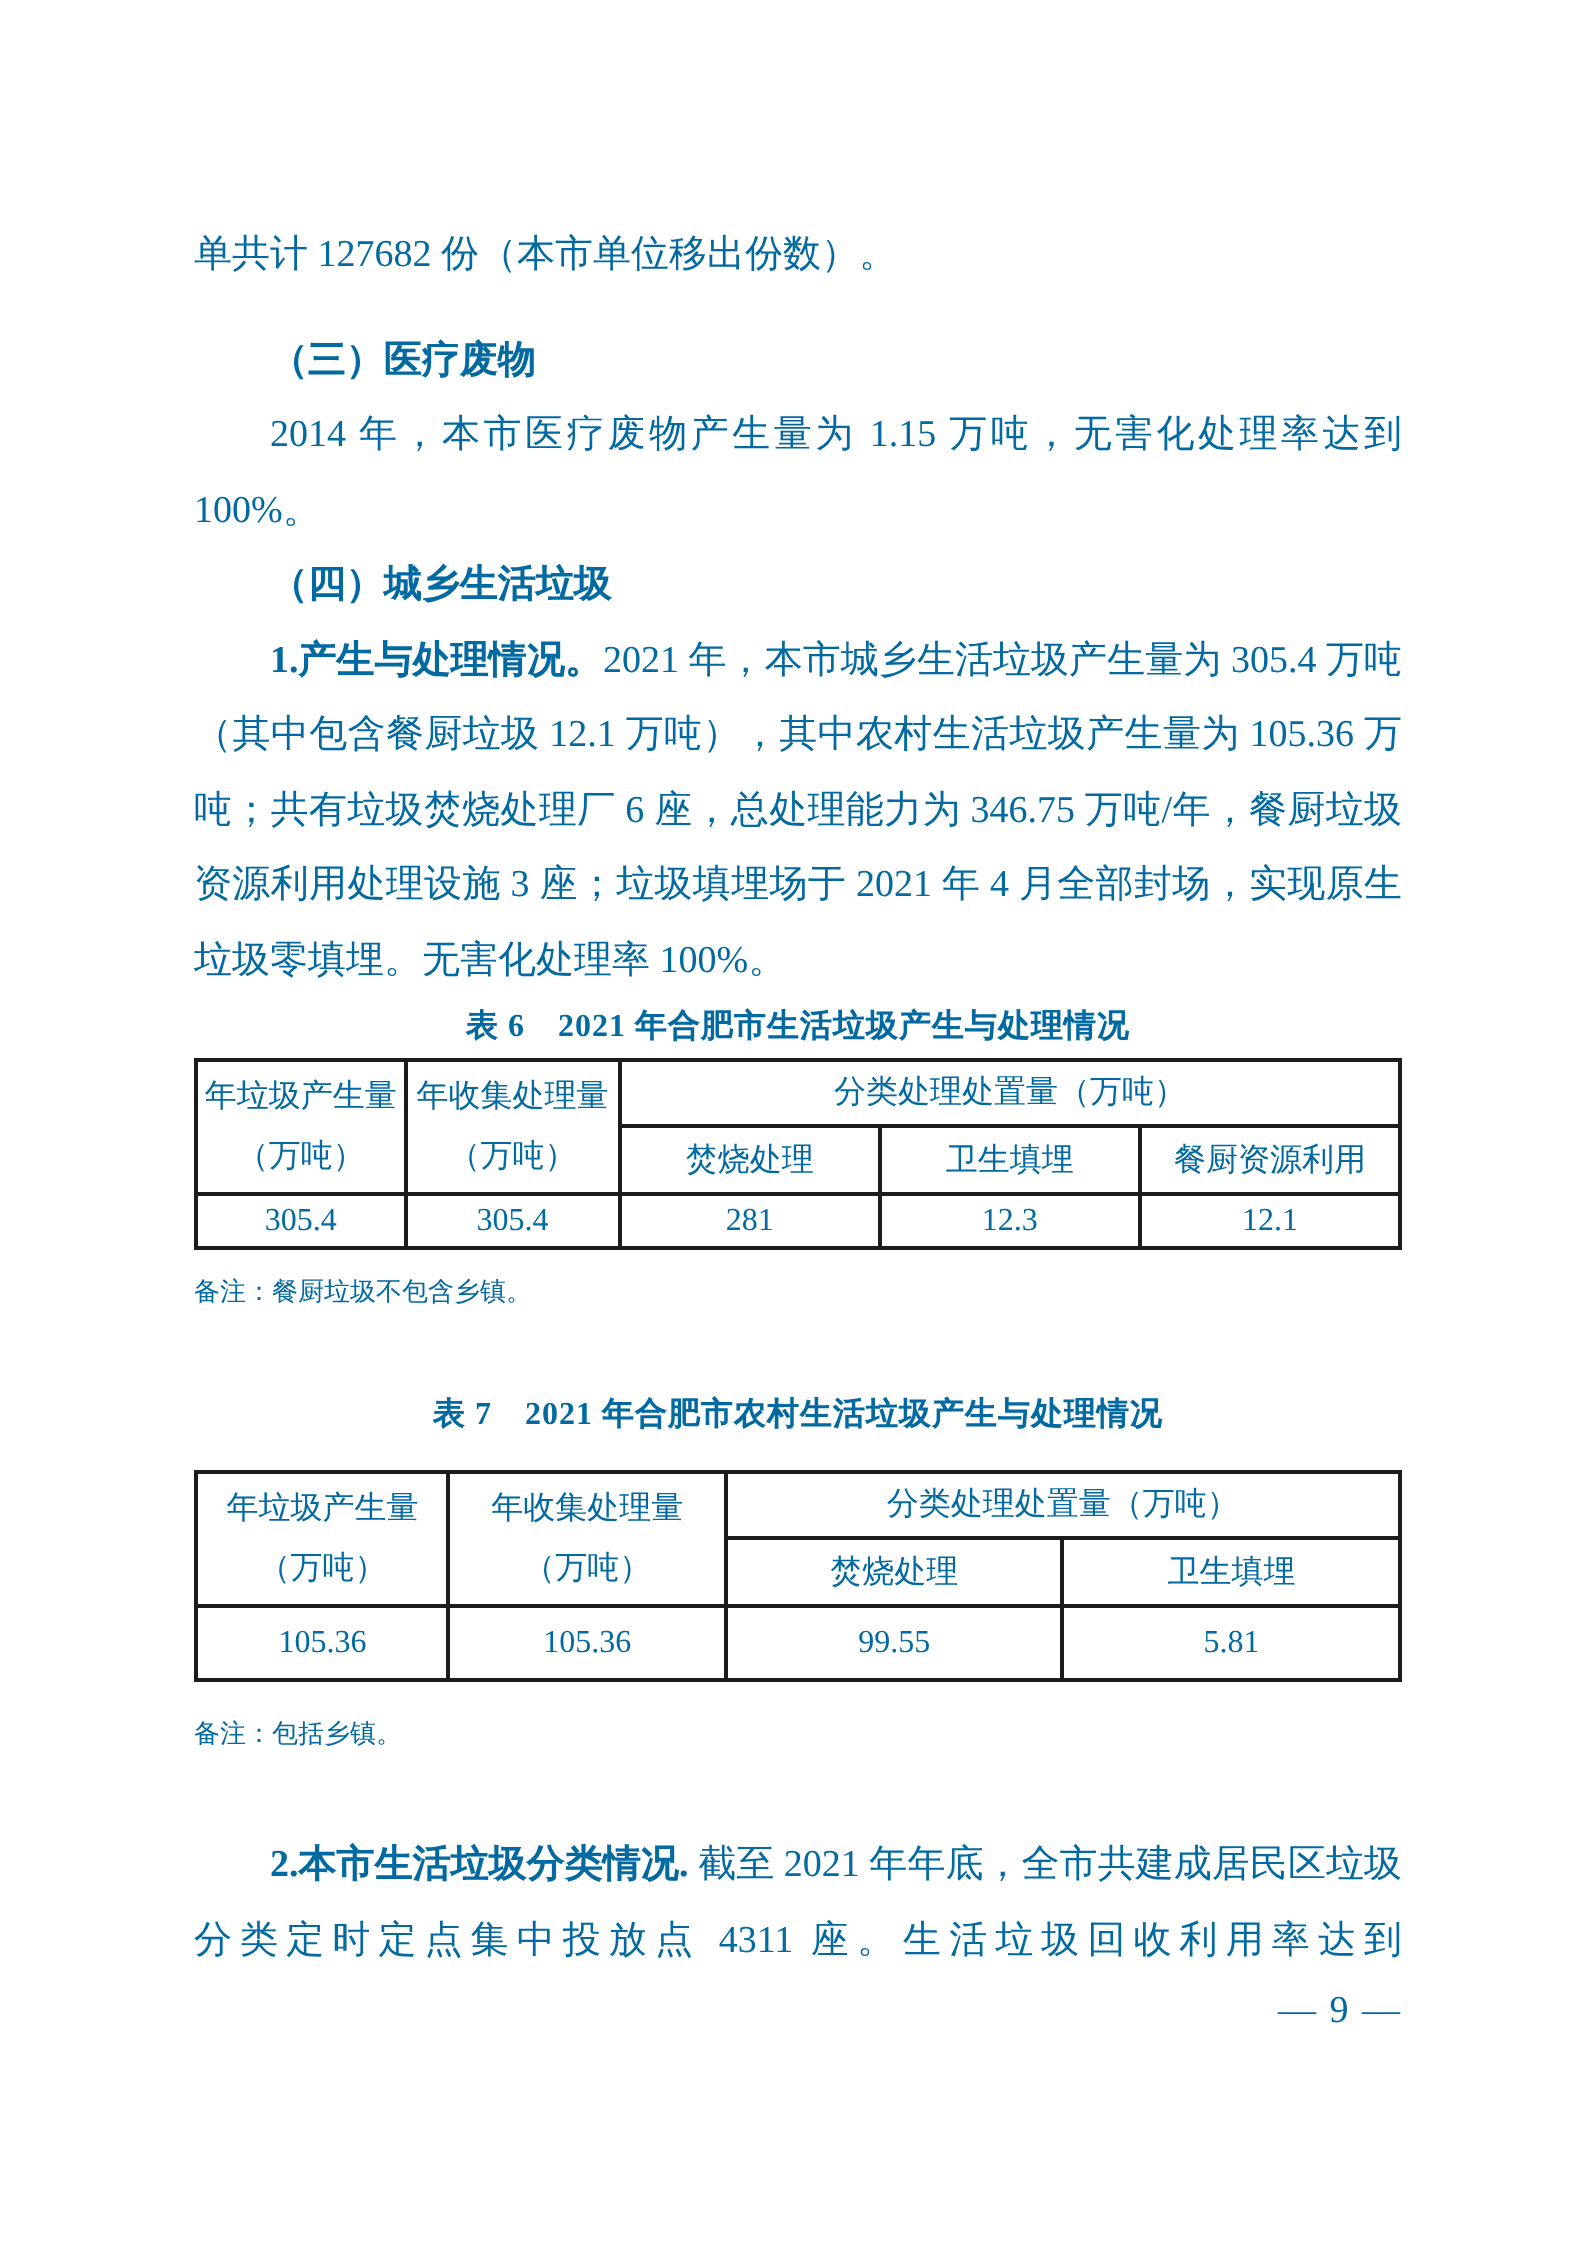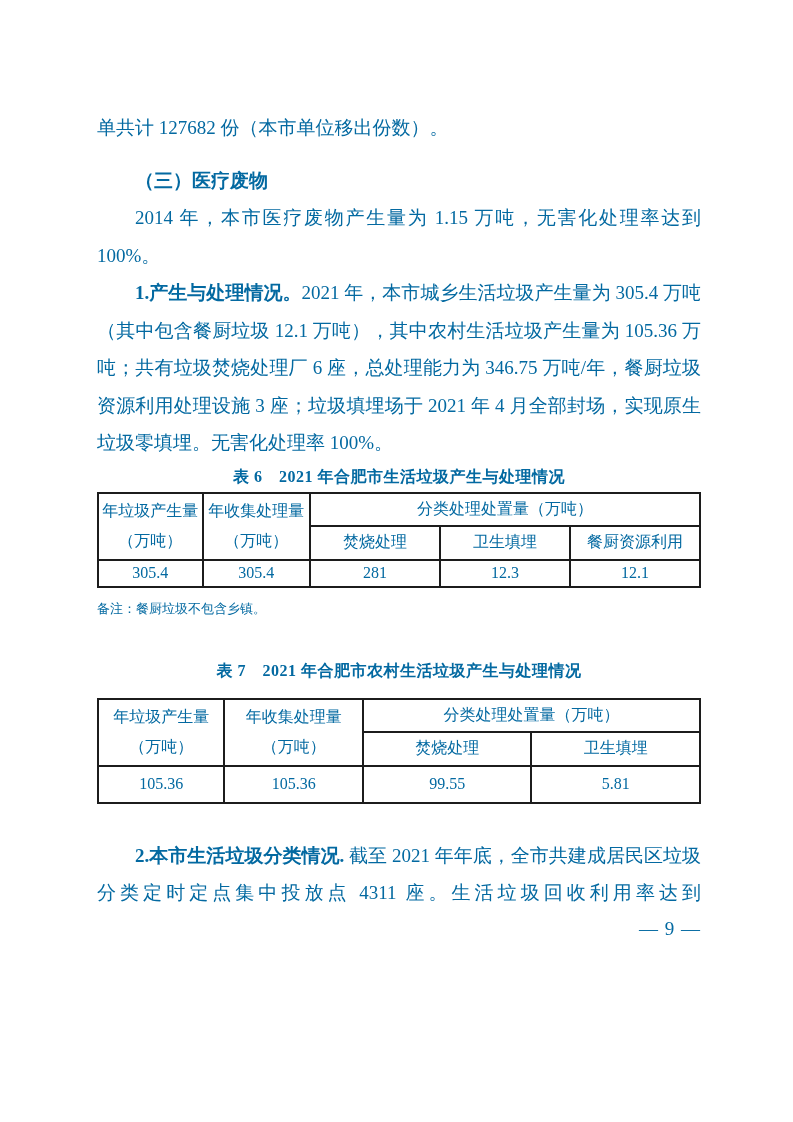--- a/index.html
+++ b/index.html
@@ -78,20 +78,21 @@
 
 <div class="page">
   <div class="content">
 
     <p class="bodytext">单共计 127682 份（本市单位移出份数）。</p>
 
     <p class="heading h3">（三）医疗废物</p>
 
     <p class="bodytext indent">2014 年，本市医疗废物产生量为 1.15 万吨，无害化处理率达到 100%。</p>
 
+    <p class="heading">（四）城乡生活垃圾</p>
 
     <p class="bodytext indent"><span class="lead">1.产生与处理情况。</span><span>2021 年，本市城乡生活垃圾产生量为 305.4 万吨（其中包含餐厨垃圾 12.1 万吨），其中农村生活垃圾产生量为 105.36 万吨；共有垃圾焚烧处理厂 6 座，总处理能力为 346.75 万吨/年，餐厨垃圾资源利用处理设施 3 座；垃圾填埋场于 2021 年 4 月全部封场，实现原生垃圾零填埋。无害化处理率 100%。</span></p>
 
     <p class="table-title">表 6　2021 年合肥市生活垃圾产生与处理情况</p>
 
     <table class="t6">
       <colgroup>
         <col style="width:17.4%">
           <col style="width:17.8%">
         <col style="width:21.6%">
@@ -154,19 +155,20 @@
         </tr>
         <tr class="dr">
           <td>105.36</td>
           <td>105.36</td>
           <td>99.55</td>
           <td>5.81</td>
         </tr>
       </tbody>
     </table>
 
+    <p class="note note2">备注：包括乡镇。</p>
 
     <p class="bodytext indent item2"><span class="lead">2.本市生活垃圾分类情况.</span><span> 截至 2021 年年底，全市共建成居民区垃圾分类定时定点集中投放点 4311 座。生活垃圾回收利用率达到</span></p>
 
     <p class="pagenum">— 9 —</p>
 
   </div>
 </div>
 
 </body></html>

